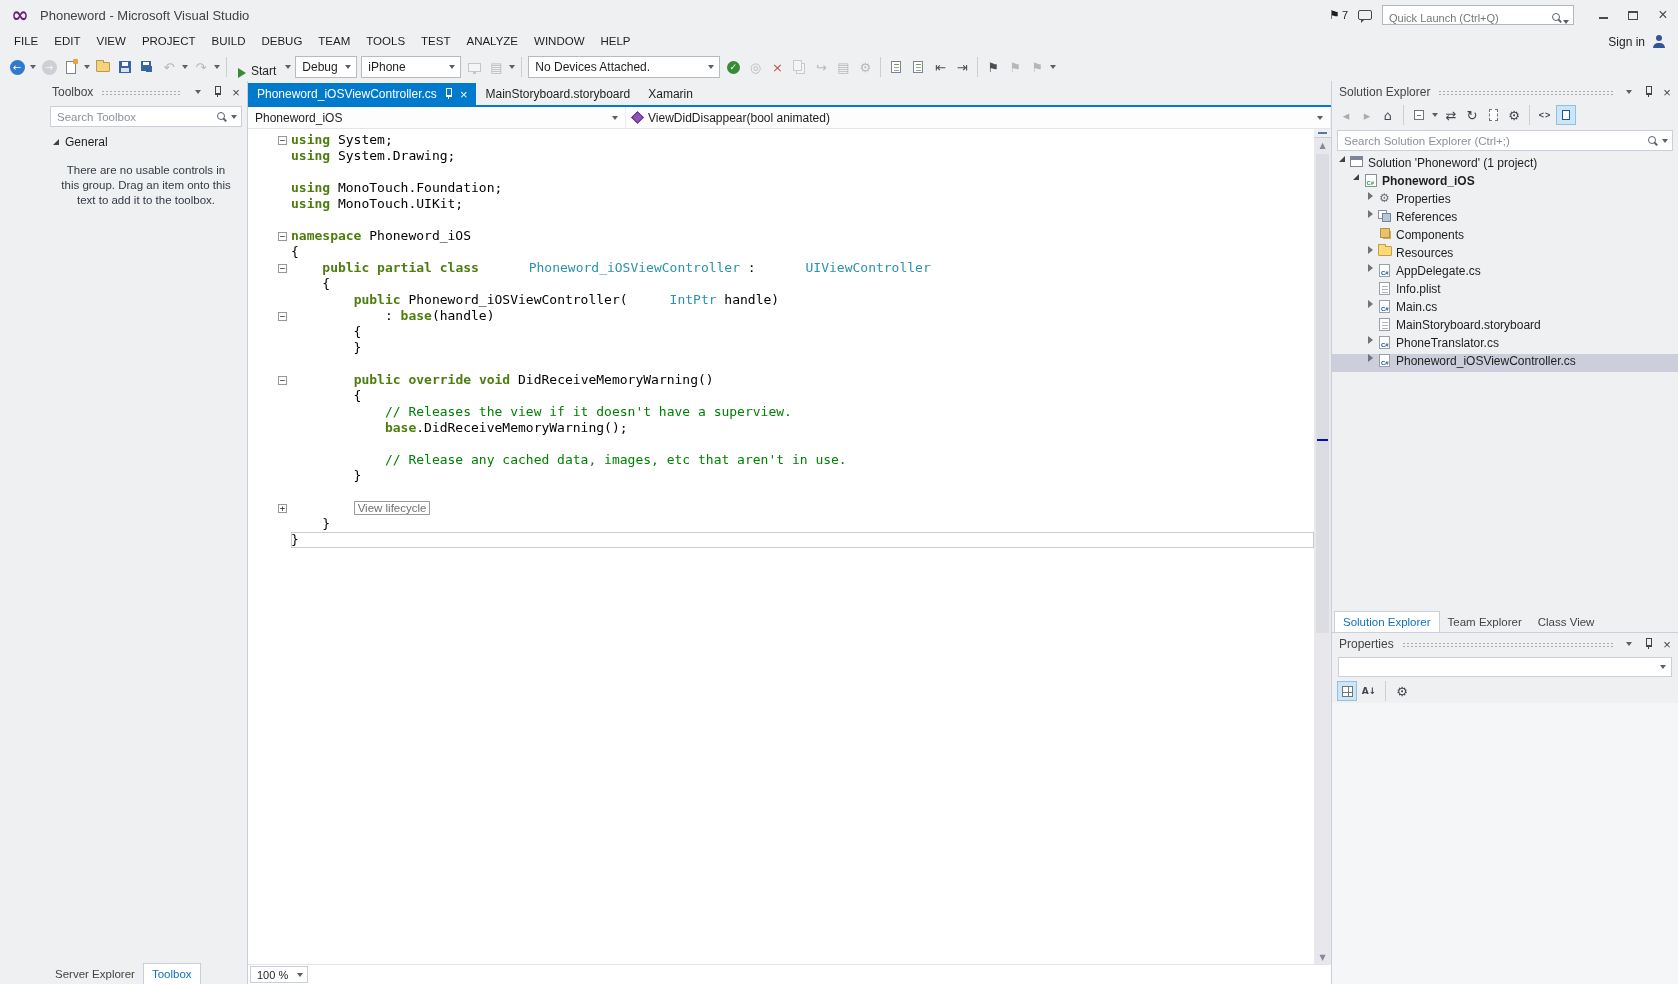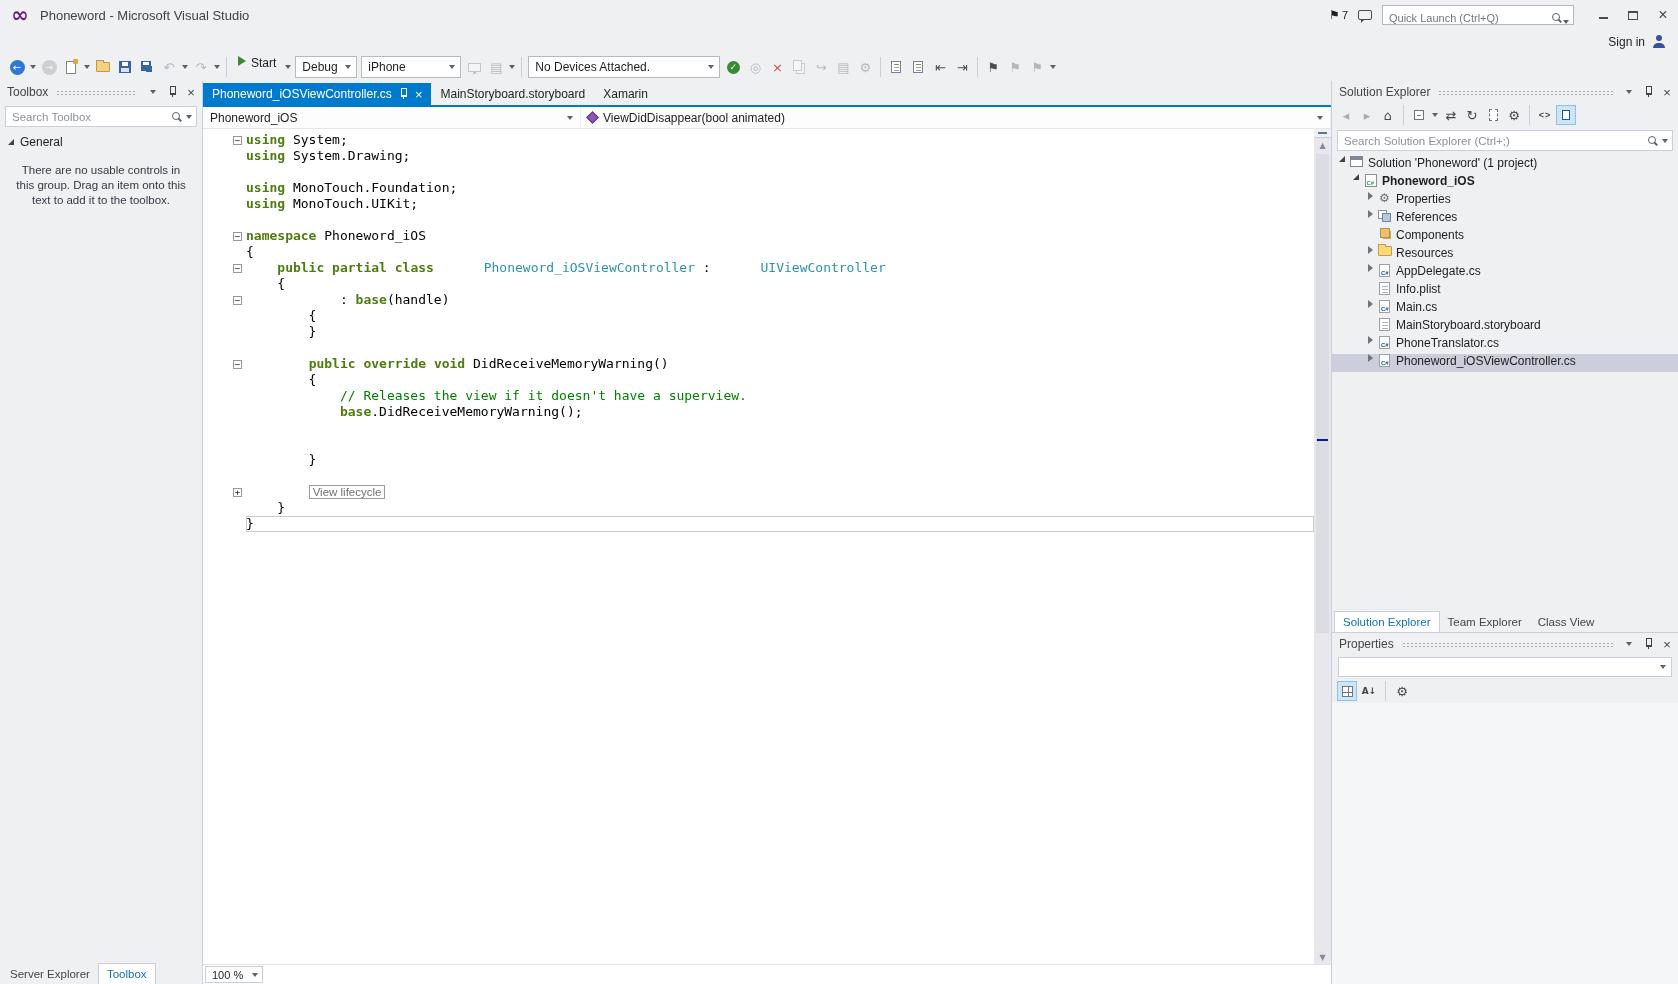--- a/index.html
+++ b/index.html
@@ -50,21 +50,21 @@
   .toolbar { height:28px; display:flex; align-items:center; padding-left:6px; }
   .tb-icon { width:22px; height:22px; display:flex; align-items:center; justify-content:center; color:#4a4f57; }
   .tb-icon.disabled { opacity:.35; }
   .glyph { font-family:"DejaVu Sans","Liberation Sans",sans-serif; font-size:13px; line-height:1; }
   .glyph.red { color:#c0504d; }
   .tb-caret { width:10px; height:22px; display:flex; align-items:center; justify-content:center; }
   .caret-down { width:0; height:0; border-left:3px solid transparent; border-right:3px solid transparent; border-top:4px solid #5c6066; flex:none; }
   .tb-sep { width:1px; height:20px; background:#ccced4; margin:0 4px; flex:none; }
   .tb-combo { height:22px; background:#fff; border:1px solid #b6bac1; display:flex; align-items:center; padding:0 5px 0 6px; margin:0 2px; }
   .combo-value { flex:1; font-size:12px; white-space:nowrap; overflow:hidden; }
-  .start-btn { display:flex; align-items:flex-start; gap:5px; padding:0 7px; height:22px; }
+  .start-btn { display:flex; align-items:flex-end; gap:5px; padding:0 7px; height:22px; }
   .start-play { width:0; height:0; border-top:5px solid transparent; border-bottom:5px solid transparent; border-left:8px solid #388a34; }
 
   
   .g-nav-back { width:15px; height:15px; border-radius:50%; background:#2f7acc; color:#fff; font-size:10px; line-height:15px; text-align:center; font-family:"DejaVu Sans",sans-serif; }
   .g-nav-fwd { width:15px; height:15px; border-radius:50%; background:#8d939c; color:#fff; font-size:10px; line-height:15px; text-align:center; font-family:"DejaVu Sans",sans-serif; }
   .g-page { width:10px; height:13px; background:#fff; border:1px solid #7e848d; position:relative; }
   .g-page::after { content:""; position:absolute; right:-3px; top:-3px; width:5px; height:5px; background:#e8a33d; border-radius:1px; }
   .g-folder { width:14px; height:10px; background:#f6d27c; border:1px solid #b99a4e; position:relative; border-radius:1px; }
   .g-folder::before { content:""; position:absolute; top:-3px; left:-1px; width:6px; height:2px; background:#f6d27c; border:1px solid #b99a4e; border-bottom:none; }
   .g-floppy { width:12px; height:12px; background:#3a64a0; position:relative; }
@@ -82,21 +82,21 @@
   .g-preview { width:8px; height:10px; background:#fff; border:1px solid #1b5796; }
   .g-collapse { width:10px; height:10px; border:1px solid #70757d; background:#fff; position:relative; }
   .g-collapse::after { content:""; position:absolute; left:2px; top:4px; width:4px; height:1px; background:#70757d; }
   .g-grid { width:11px; height:11px; border:1px solid #70757d;
     background: linear-gradient(#70757d,#70757d) 5px 0/1px 100% no-repeat,
                 linear-gradient(#70757d,#70757d) 0 5px/100% 1px no-repeat, #fff; }
   .g-az { font-size:9px; font-weight:bold; font-family:"DejaVu Sans",sans-serif; }
   .g-code { font-size:9px; font-weight:bold; letter-spacing:1px; }
 
   
-  .main { flex:1; display:flex; min-height:0; }
+  .main { flex:1; display:flex; min-height:0;padding-left:45px; }
 
   
   .toolbox { width:203px; flex:none; display:flex; flex-direction:column; border-right:1px solid #cccedb; background:#eff0f2; }
   .panel-header { height:22px; flex:none; display:flex; align-items:center; padding:0 3px 0 7px; gap:3px; color:#444; }
   .panel-title { font-size:12px; white-space:nowrap; }
   .drag-dots { flex:1; height:5px; margin:0 5px;
     background-image: radial-gradient(circle, #a8adb3 0.9px, transparent 1px);
     background-size:4px 3px; }
   .ph-btn { width:16px; height:16px; display:flex; align-items:center; justify-content:center; color:#444; flex:none; }
   .pin-icon { width:9px; height:12px; position:relative; display:inline-block; }
@@ -221,20 +221,34 @@
             <span class="glyph-max"></span>
           </span>
         <span class="winbtn">
             <span class="glyph-close"></span>
           </span>
       </div>
     </div>
   </div>
 
   <div class="menubar">
+    <div style="display:flex">
+        <div class="menu-item">FILE</div>
+        <div class="menu-item">EDIT</div>
+        <div class="menu-item">VIEW</div>
+        <div class="menu-item">PROJECT</div>
+        <div class="menu-item">BUILD</div>
+        <div class="menu-item">DEBUG</div>
+        <div class="menu-item">TEAM</div>
+        <div class="menu-item">TOOLS</div>
+        <div class="menu-item">TEST</div>
+        <div class="menu-item">ANALYZE</div>
+        <div class="menu-item">WINDOW</div>
+        <div class="menu-item">HELP</div>
+      </div>
     <div class="menu-right">
       <span class="signin-label">Sign in</span>
       <span class="person-icon"></span>
     </div>
   </div>
 
   <div class="toolbar">
       <span class="tb-icon">
         <span class="g-nav-back">←</span>
       </span>
@@ -461,20 +475,25 @@
               </span>
               <span class="code-text"><span class="tk-p">    </span><span class="tk-k">public</span><span class="tk-p"> </span><span class="tk-k">partial</span><span class="tk-p"> </span><span class="tk-k">class</span><span class="tk-p"> </span><span class="tk-t">Phoneword_iOSViewController</span><span class="tk-p"> : </span><span class="tk-t">UIViewController</span></span>
             </div>
             <div class="code-row">
               <span class="ind-margin"></span>
               <span class="fold-cell"></span>
               <span class="code-text"><span class="tk-p">    {</span></span>
             </div>
             <div class="code-row">
               <span class="ind-margin"></span>
+              <span class="fold-cell"></span>
+              <span class="code-text"><span class="tk-p">        </span><span class="tk-k">public</span><span class="tk-p"> Phoneword_iOSViewController(</span><span class="tk-t">IntPtr</span><span class="tk-p"> handle)</span></span>
+            </div>
+            <div class="code-row">
+              <span class="ind-margin"></span>
               <span class="fold-cell">
                 <span class="fold-box">−</span>
               </span>
               <span class="code-text"><span class="tk-p">            : </span><span class="tk-k">base</span><span class="tk-p">(handle)</span></span>
             </div>
             <div class="code-row">
               <span class="ind-margin"></span>
               <span class="fold-cell"></span>
               <span class="code-text"><span class="tk-p">        {</span></span>
             </div>
@@ -511,21 +530,21 @@
               <span class="code-text"><span class="tk-p">            </span><span class="tk-k">base</span><span class="tk-p">.DidReceiveMemoryWarning();</span></span>
             </div>
             <div class="code-row">
               <span class="ind-margin"></span>
               <span class="fold-cell"></span>
               <span class="code-text">&nbsp;</span>
             </div>
             <div class="code-row">
               <span class="ind-margin"></span>
               <span class="fold-cell"></span>
-              <span class="code-text"><span class="tk-p">            </span></span>
+              <span class="code-text"><span class="tk-p">            </span><span class="tk-c">// Release any cached data, images, etc that aren't in use.</span></span>
             </div>
             <div class="code-row">
               <span class="ind-margin"></span>
               <span class="fold-cell"></span>
               <span class="code-text"><span class="tk-p">        }</span></span>
             </div>
             <div class="code-row">
               <span class="ind-margin"></span>
               <span class="fold-cell"></span>
               <span class="code-text">&nbsp;</span>

